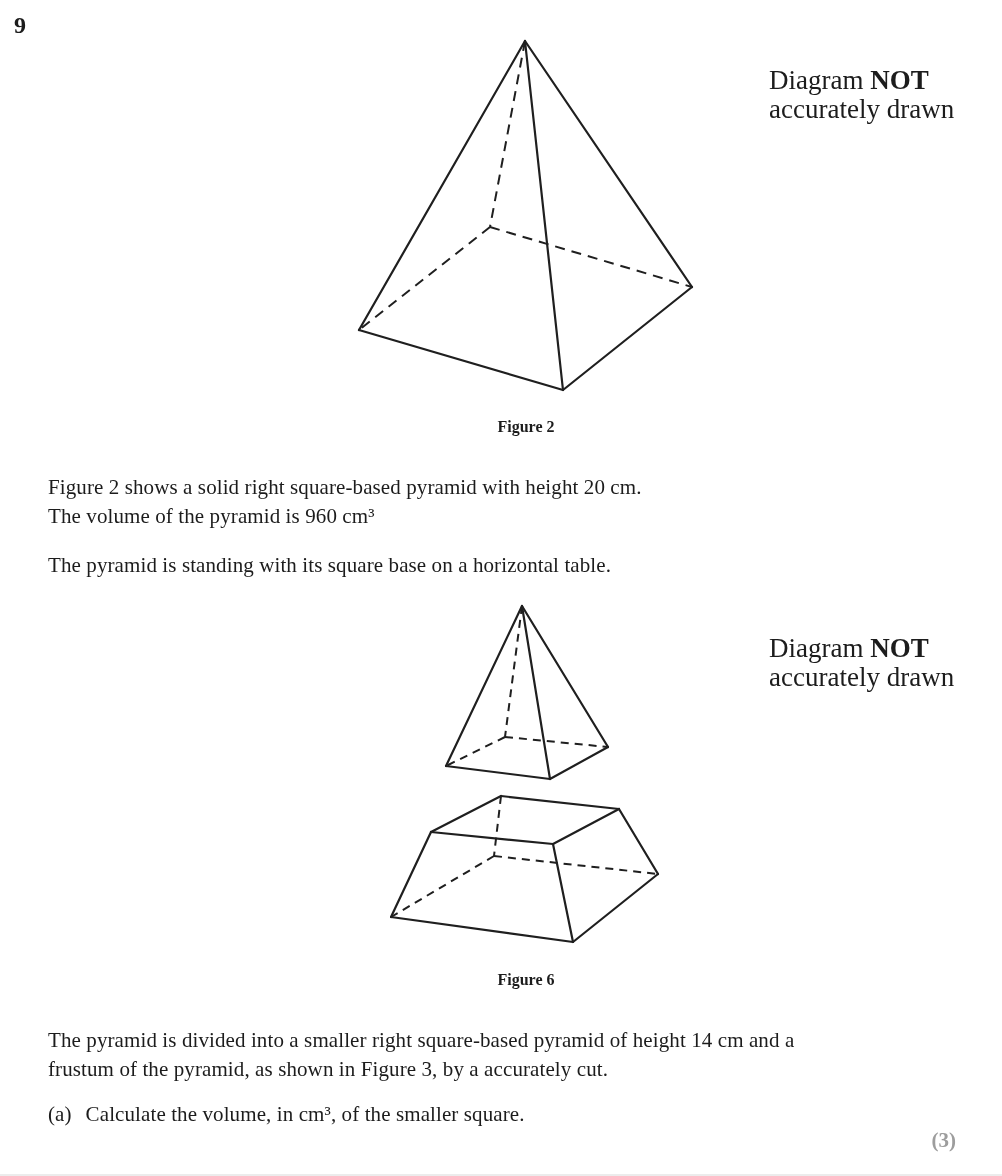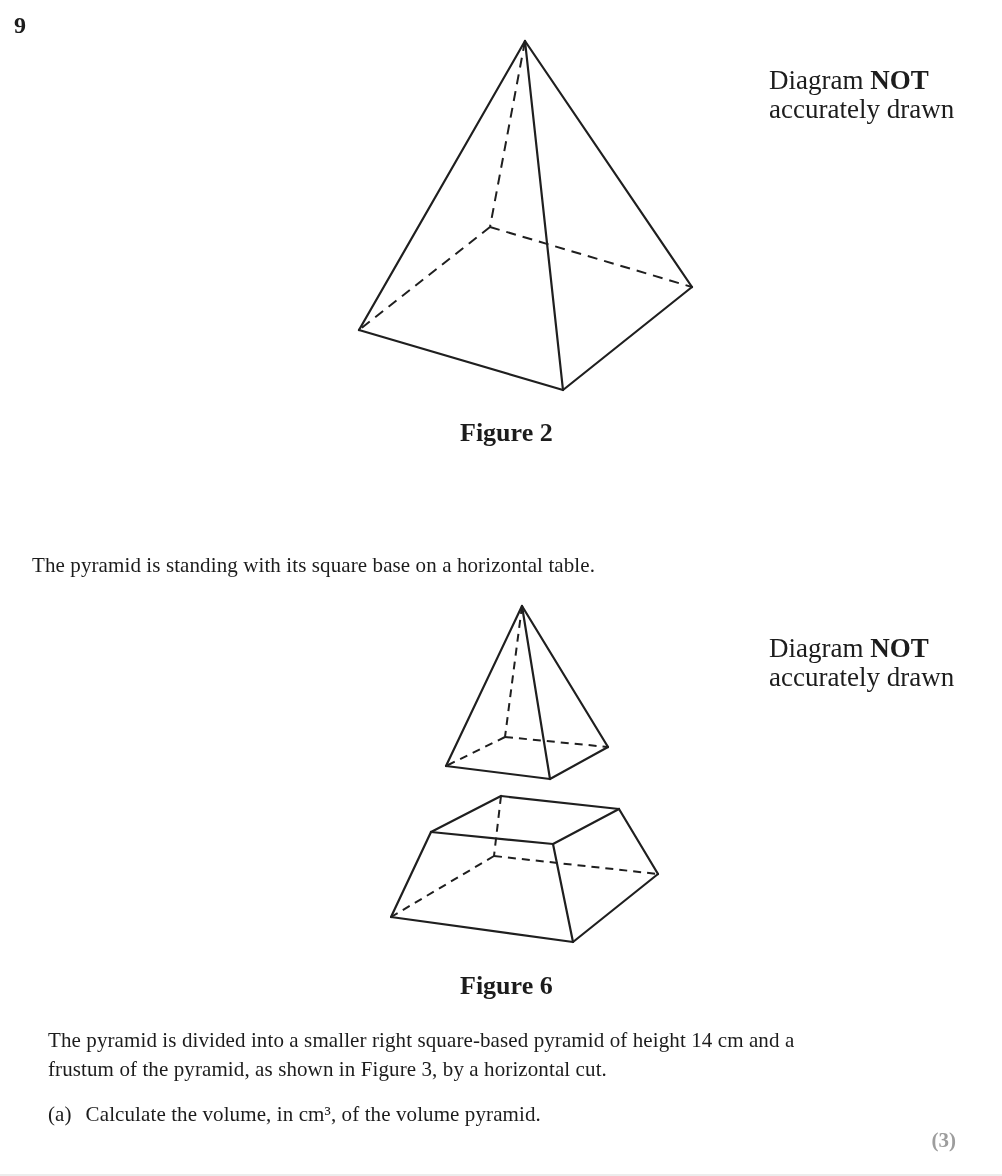--- a/index.html
+++ b/index.html
@@ -16,28 +16,28 @@
   .qnum {
     left: 14px; top: 12px;
     font-size: 24px; font-weight: bold;
   }
   .body-text {
     font-size: 21px;
     line-height: 29px;
     letter-spacing: 0.1px;
   }
   .para1 { left: 48px; top: 473px; width: 740px; }
-  .para2 { left: 32px; top: 551px; width: 740px; }
+  .para2 { left: 48px; top: 551px; width: 740px; }
   .para3 { left: 48px; top: 1026px; width: 880px; }
   .part-a { left: 48px; top: 1100px; width: 740px; }
   .part-a-label { display: inline-block; margin-right: 14px; }
   .fig-caption {
     left: 460px; width: 132px;
-    text-align: left;
-    font-size: 26px; font-weight: bold;
+    text-align: center;
+    font-size: 16px; font-weight: bold;
   }
   .fig2-caption { top: 418px; }
   .fig3-caption { top: 971px; }
   .diagram-note {
     left: 769px; width: 190px;
     font-size: 27px; line-height: 29px;
   }
   .note1 { top: 66px; }
   .note2 { top: 634px; }
   .marks {
@@ -77,20 +77,24 @@
     </g>
   </svg>
 
   <div class="abs diagram-note note1">
     <div><span>Diagram </span><b>NOT</b></div>
     <div>accurately drawn</div>
   </div>
 
   <div class="abs fig-caption fig2-caption">Figure 2</div>
 
+  <div class="abs body-text para1">
+    <div>Figure 2 shows a solid right square-based pyramid with height 20 cm.</div>
+    <div>The volume of the pyramid is 960 cm³</div>
+  </div>
 
   <div class="abs body-text para2">The pyramid is standing with its square base on a horizontal table.</div>
 
   <svg class="abs" style="left:370px; top:590px;" width="320" height="370" viewBox="0 0 320 370">
 
     <g>
       <line class="dashed-sm" x1="152" y1="16" x2="135" y2="147"></line>
       <line class="dashed-sm" x1="135" y1="147" x2="76" y2="176"></line>
       <line class="dashed-sm" x1="135" y1="147" x2="238" y2="157"></line>
     </g>
@@ -122,24 +126,24 @@
 
   <div class="abs diagram-note note2">
     <div><span>Diagram </span><b>NOT</b></div>
     <div>accurately drawn</div>
   </div>
 
   <div class="abs fig-caption fig3-caption">Figure 6</div>
 
   <div class="abs body-text para3">
     <div>The pyramid is divided into a smaller right square-based pyramid of height 14 cm and a</div>
-    <div>frustum of the pyramid, as shown in Figure 3, by a horizontal cut.</div>
+    <div>frustum of the pyramid, as shown in Figure 3, by a accurately cut.</div>
   </div>
 
   <div class="abs body-text part-a">
-    <span class="part-a-label">(a)</span><span>Calculate the volume, in cm³, of the volume pyramid.</span>
+    <span class="part-a-label">(a)</span><span>Calculate the volume, in cm³, of the smaller square.</span>
   </div>
 
   <div class="abs marks">(3)</div>
 
   <div class="abs page-edge"></div>
 
 </div>
 
 </body></html>

